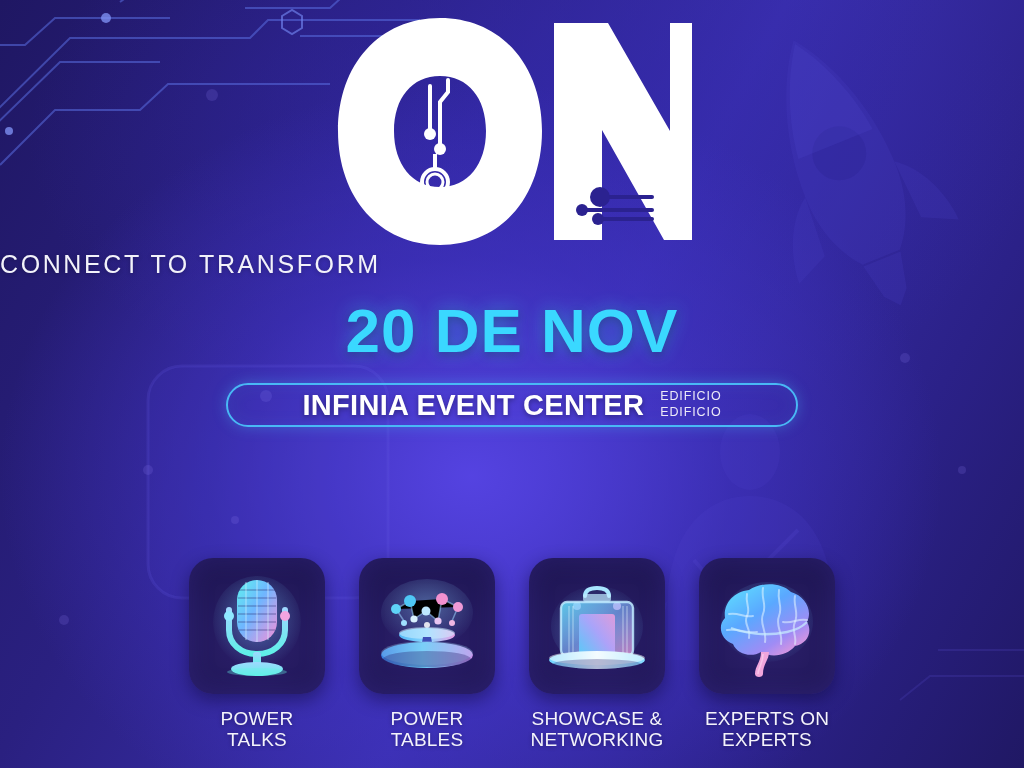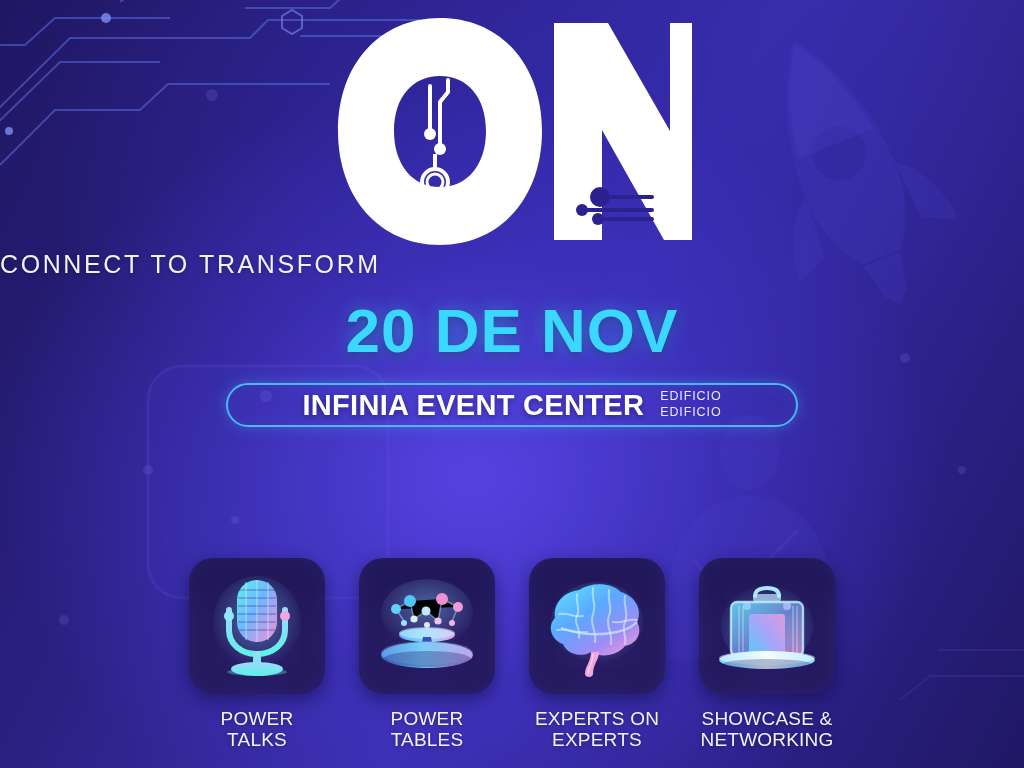--- a/index.html
+++ b/index.html
@@ -358,20 +358,72 @@
           <ellipse cx="59" cy="86" rx="46" ry="12" fill="#a9e2ff" fill-opacity=".28"></ellipse>
           <ellipse cx="59" cy="92" rx="44" ry="8" fill="#2a2370" fill-opacity=".35"></ellipse>
         </svg>
       </div>
       <div class="feature-label">POWER
 TABLES</div>
     </div>
 
     <div class="feature">
       <div class="card">
+        <svg width="116" height="116" viewBox="0 0 116 116">
+          <defs>
+            <linearGradient id="caseG" x1="0" y1="0" x2="1" y2="1">
+              <stop offset="0%" stop-color="#64e6ff" stop-opacity=".85"></stop>
+              <stop offset="50%" stop-color="#86b4ff" stop-opacity=".6"></stop>
+              <stop offset="100%" stop-color="#f09ada" stop-opacity=".75"></stop>
+            </linearGradient>
+            <linearGradient id="caseInner" x1="0" y1="1" x2="1" y2="0">
+              <stop offset="0%" stop-color="#4fd9ff"></stop>
+              <stop offset="55%" stop-color="#b4a6ff"></stop>
+              <stop offset="100%" stop-color="#f2a0dd"></stop>
+            </linearGradient>
+            <linearGradient id="platG" x1="0" y1="0" x2="1" y2="0">
+              <stop offset="0%" stop-color="#6fd4ff"></stop>
+              <stop offset="50%" stop-color="#e8f8ff"></stop>
+              <stop offset="100%" stop-color="#7fd8ff"></stop>
+            </linearGradient>
+            <radialGradient id="caseGlow" cx="50%" cy="55%" r="60%">
+              <stop offset="0%" stop-color="#7ad0ff" stop-opacity=".38"></stop>
+              <stop offset="100%" stop-color="#7ad0ff" stop-opacity="0"></stop>
+            </radialGradient>
+          </defs>
+          <ellipse cx="58" cy="58" rx="46" ry="40" fill="url(#caseGlow)"></ellipse>
+
+          <path d="M46 28 q0 -8 12 -8 q12 0 12 8" fill="none" stroke="#a9e6ff" stroke-width="4" stroke-linecap="round"></path>
+          <rect x="44" y="26" width="28" height="8" rx="3" fill="#bfeaff" fill-opacity=".7"></rect>
+
+          <circle cx="38" cy="38" r="4" fill="#f3a8de"></circle>
+          <circle cx="78" cy="38" r="4" fill="#f3a8de"></circle>
+
+          <rect x="22" y="34" width="72" height="54" rx="6" fill="url(#caseG)" stroke="#bfeaff" stroke-opacity=".85" stroke-width="2.4"></rect>
+
+          <rect x="40" y="46" width="36" height="44" rx="3" fill="url(#caseInner)" fill-opacity=".85"></rect>
+
+          <g stroke="#e6f8ff" stroke-opacity=".35" stroke-width="1.6">
+            <path d="M30 38 V88"></path>
+              <path d="M34 38 V88"></path>
+            <path d="M84 38 V88"></path>
+              <path d="M88 38 V88"></path>
+          </g>
+
+          <ellipse cx="58" cy="92" rx="48" ry="9" fill="url(#platG)"></ellipse>
+          <ellipse cx="58" cy="90" rx="48" ry="7" fill="#ffffff" fill-opacity=".5"></ellipse>
+          <ellipse cx="58" cy="96" rx="44" ry="5" fill="#2a2370" fill-opacity=".3"></ellipse>
+        </svg>
+      </div>
+      <div class="feature-label">SHOWCASE &amp;
+NETWORKING</div>
+    </div>
+
+    <div class="feature">
+      <div class="card">
         <svg width="112" height="112" viewBox="0 0 112 112">
           <defs>
             <linearGradient id="brainG" x1="0.1" y1="0" x2="0.9" y2="1">
               <stop offset="0%" stop-color="#5fe0ff"></stop>
               <stop offset="40%" stop-color="#5aa8ff"></stop>
               <stop offset="75%" stop-color="#9f8cf5"></stop>
               <stop offset="100%" stop-color="#f59ad6"></stop>
             </linearGradient>
             <radialGradient id="brainGlow" cx="50%" cy="45%" r="60%">
               <stop offset="0%" stop-color="#6fc8ff" stop-opacity=".4"></stop>
@@ -398,66 +450,14 @@
           </g>
 
           <path fill="#f1a6dc" d="M50 82 C50 92 44 96 44 104 C44 108 52 108 52 104 C52 94 58 90 58 82 Z"></path>
           <path fill="none" stroke="#ffd9f2" stroke-opacity=".6" stroke-width="1.6" d="M52 84 C52 94 47 98 47 104"></path>
         </svg>
       </div>
       <div class="feature-label">EXPERTS ON
 EXPERTS</div>
     </div>
 
-    <div class="feature">
-      <div class="card">
-        <svg width="116" height="116" viewBox="0 0 116 116">
-          <defs>
-            <linearGradient id="caseG" x1="0" y1="0" x2="1" y2="1">
-              <stop offset="0%" stop-color="#64e6ff" stop-opacity=".85"></stop>
-              <stop offset="50%" stop-color="#86b4ff" stop-opacity=".6"></stop>
-              <stop offset="100%" stop-color="#f09ada" stop-opacity=".75"></stop>
-            </linearGradient>
-            <linearGradient id="caseInner" x1="0" y1="1" x2="1" y2="0">
-              <stop offset="0%" stop-color="#4fd9ff"></stop>
-              <stop offset="55%" stop-color="#b4a6ff"></stop>
-              <stop offset="100%" stop-color="#f2a0dd"></stop>
-            </linearGradient>
-            <linearGradient id="platG" x1="0" y1="0" x2="1" y2="0">
-              <stop offset="0%" stop-color="#6fd4ff"></stop>
-              <stop offset="50%" stop-color="#e8f8ff"></stop>
-              <stop offset="100%" stop-color="#7fd8ff"></stop>
-            </linearGradient>
-            <radialGradient id="caseGlow" cx="50%" cy="55%" r="60%">
-              <stop offset="0%" stop-color="#7ad0ff" stop-opacity=".38"></stop>
-              <stop offset="100%" stop-color="#7ad0ff" stop-opacity="0"></stop>
-            </radialGradient>
-          </defs>
-          <ellipse cx="58" cy="58" rx="46" ry="40" fill="url(#caseGlow)"></ellipse>
-
-          <path d="M46 28 q0 -8 12 -8 q12 0 12 8" fill="none" stroke="#a9e6ff" stroke-width="4" stroke-linecap="round"></path>
-          <rect x="44" y="26" width="28" height="8" rx="3" fill="#bfeaff" fill-opacity=".7"></rect>
-
-          <circle cx="38" cy="38" r="4" fill="#f3a8de"></circle>
-          <circle cx="78" cy="38" r="4" fill="#f3a8de"></circle>
-
-          <rect x="22" y="34" width="72" height="54" rx="6" fill="url(#caseG)" stroke="#bfeaff" stroke-opacity=".85" stroke-width="2.4"></rect>
-
-          <rect x="40" y="46" width="36" height="44" rx="3" fill="url(#caseInner)" fill-opacity=".85"></rect>
-
-          <g stroke="#e6f8ff" stroke-opacity=".35" stroke-width="1.6">
-            <path d="M30 38 V88"></path>
-              <path d="M34 38 V88"></path>
-            <path d="M84 38 V88"></path>
-              <path d="M88 38 V88"></path>
-          </g>
-
-          <ellipse cx="58" cy="92" rx="48" ry="9" fill="url(#platG)"></ellipse>
-          <ellipse cx="58" cy="90" rx="48" ry="7" fill="#ffffff" fill-opacity=".5"></ellipse>
-          <ellipse cx="58" cy="96" rx="44" ry="5" fill="#2a2370" fill-opacity=".3"></ellipse>
-        </svg>
-      </div>
-      <div class="feature-label">SHOWCASE &amp;
-NETWORKING</div>
-    </div>
-
   </div>
 </div>
 
 </body></html>

